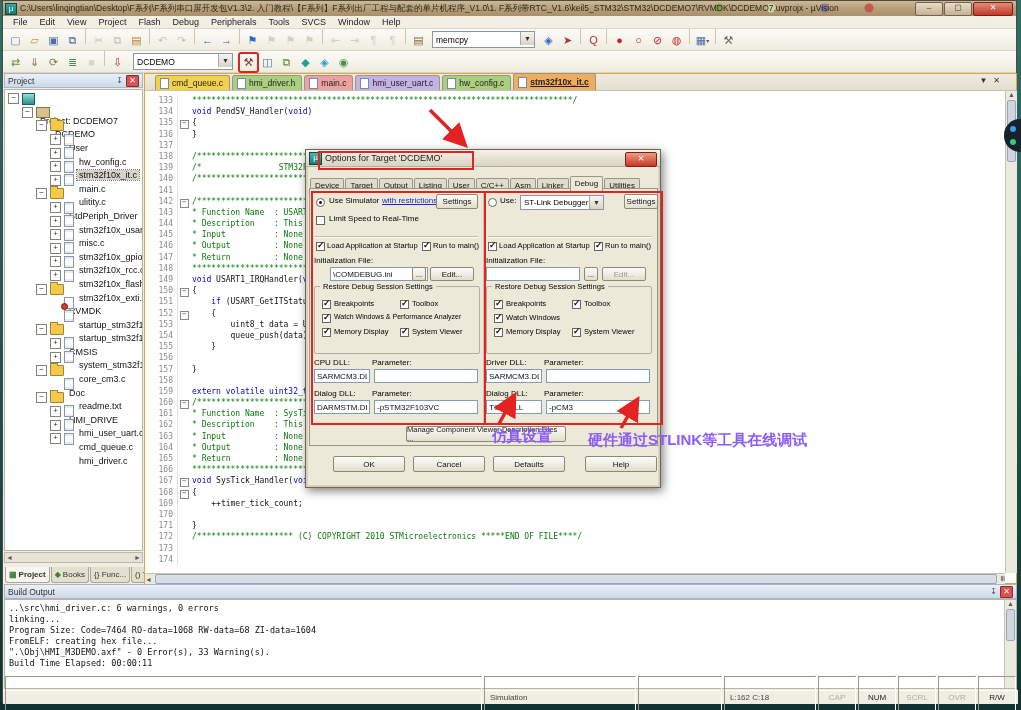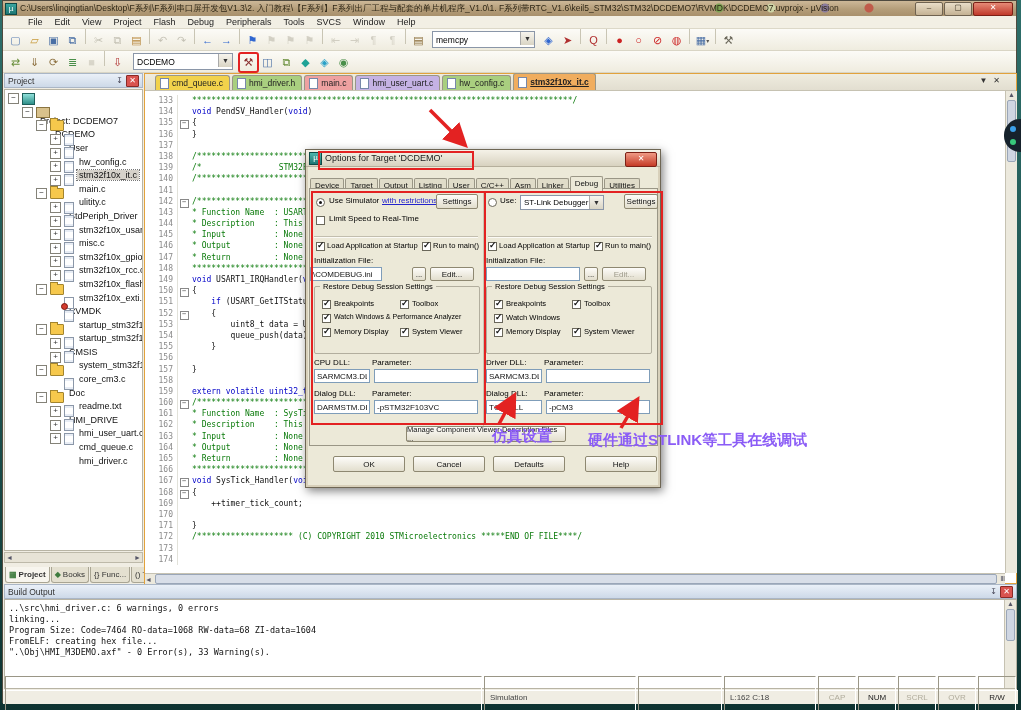--- a/index.html
+++ b/index.html
@@ -20,21 +20,21 @@
     display:flex;align-items:center;}
   #app-icon{width:10px;height:10px;margin:0 3px 0 2px;background:linear-gradient(#3aa6a0,#1d7672);
     border:1px solid #0d4a47;color:#fff;font-size:8px;line-height:9px;text-align:center;}
   #title-text{font-size:8.5px;color:#2f2716;white-space:nowrap;overflow:hidden;max-width:840px;}
   .wbtn{width:26px;height:12px;border:1px solid #6f6250;border-radius:2px;margin-left:1px;
     background:linear-gradient(#e9ddc8,#c4b294);color:#3a3020;font-size:8px;line-height:10px;text-align:center;}
   .wbtn.close{width:38px;background:linear-gradient(#e58a76,#c0392b);color:#fff;border-color:#7c2016;}
   #win-controls{position:absolute;right:3px;top:1px;display:flex;}
   
   #menubar{left:0;top:15px;width:100%;height:13px;background:#f2efe4;border-bottom:1px solid #dcd8c8;
-    display:flex;align-items:center;padding-left:19px;}
+    display:flex;align-items:center;padding-left:4px;}
   .mi{font-size:9px;color:#222;padding:0 6px;}
   
   .toolbar{left:0;width:100%;height:22px;background:linear-gradient(#fcfbf7,#efecdf);
     border-bottom:1px solid #d9d5c5;display:flex;align-items:center;padding-left:3px;}
   #toolbar1{top:28px;} #toolbar2{top:50px;}
   .ticon{width:17px;height:17px;font-size:11px;line-height:16px;text-align:center;display:inline-block;
     border:1px solid transparent;border-radius:2px;}
   .ticon.dis{opacity:.45;}
   .ticon .dd{font-size:6px;vertical-align:middle;color:#555;}
   .ticon.redbox{outline:2px solid #e32222;outline-offset:-1px;}
@@ -465,20 +465,21 @@
       <span class="sp"></span>
       <span class="phbtn">↧</span>
       <span class="phbtn closebtn">✕</span>
     </div>
     <div id="bo-content" class="abs">
         <div>..\src\hmi_driver.c: 6 warnings, 0 errors</div>
         <div>linking...</div>
         <div>Program Size: Code=7464 RO-data=1068 RW-data=68 ZI-data=1604</div>
         <div>FromELF: creating hex file...</div>
         <div>".\Obj\HMI_M3DEMO.axf" - 0 Error(s), 33 Warning(s).</div>
+        <div>Build Time Elapsed:  00:00:11</div>
       </div>
     <div id="bo-vscroll">▲<div class="thumb"></div></div>
   </div>
 
   <div id="statusbar" class="abs">
     <span class="scell grow"></span>
     <span class="scell" style="width:140px">Simulation</span>
     <span class="scell" style="width:72px"></span>
     <span class="scell" style="width:80px">L:162 C:18</span>
     <span id="status-flags" style="display:flex;gap:2px;">
@@ -506,21 +507,21 @@
   <span class="dlink" style="left:76px;top:46px">with restrictions</span>
   <span class="dbtn" style="left:130px;top:44px;width:42px;height:15px">Settings</span>
   <span class="cb abs" style="left:10px;top:66px"></span>
   <span class="dlbl" style="left:23px;top:64px">Limit Speed to Real-Time</span>
   <span class="dhr" style="left:8px;top:86px;width:164px"></span>
   <span class="cb abs on" style="left:10px;top:92px"></span>
   <span class="dlbl dsm" style="left:21px;top:91px">Load Application at Startup</span>
   <span class="cb abs on" style="left:116px;top:92px"></span>
   <span class="dlbl dsm" style="left:127px;top:91px">Run to main()</span>
   <span class="dlbl" style="left:8px;top:106px">Initialization File:</span>
-  <input class="din" style="left: 4px; top: 117px; width: 72px; height: 14px;" readonly="" value="\COMDEBUG.ini">
+  <input class="din" style="left: 24px; top: 117px; width: 98px; height: 14px;" readonly="" value="\COMDEBUG.ini">
   <span class="dbtn" style="left:106px;top:117px;width:14px;height:14px">...</span>
   <span class="dbtn" style="left:124px;top:117px;width:44px;height:14px">Edit...</span>
   <div class="dgroup" style="left:8px;top:136px;width:164px;height:66px">
     <span class="gt">Restore Debug Session Settings</span>
   </div>
   <span class="cb abs on" style="left:16px;top:150px"></span>
   <span class="dlbl dsm" style="left:28px;top:149px">Breakpoints</span>
   <span class="cb abs on" style="left:94px;top:150px"></span>
   <span class="dlbl dsm" style="left:106px;top:149px">Toolbox</span>
   <span class="cb abs on" style="left:16px;top:164px"></span>

